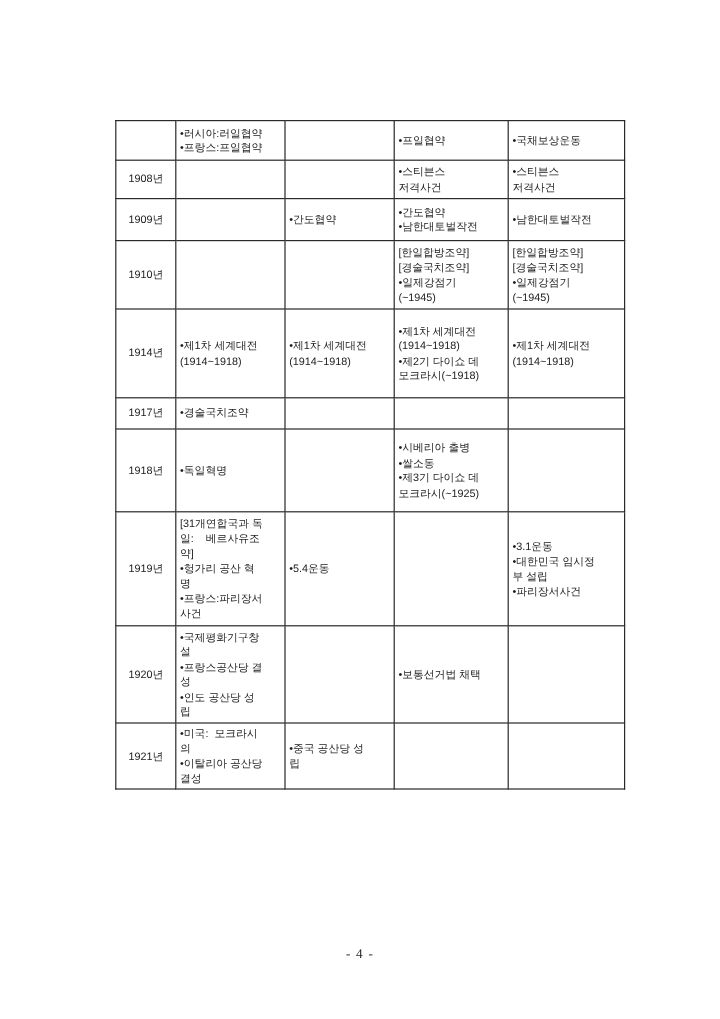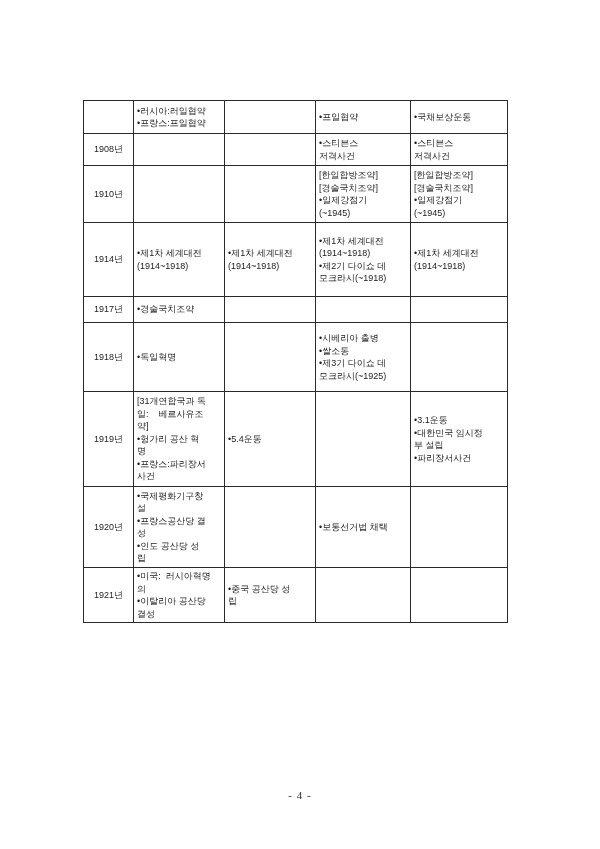--- a/index.html
+++ b/index.html
@@ -2,21 +2,21 @@
 <html><head>
 <meta charset="utf-8">
 <style>
   html,body{margin:0;padding:0;}
   body{
     width:600px;height:849px;background:#ffffff;position:relative;
     font-family:"Liberation Sans","DejaVu Sans",sans-serif;
     color:#1c1c1c;
   }
   table.tl{
-    position:absolute;left:83px;top:100px;width:424px;
+    position:absolute;left:96px;top:100px;width:424px;
     border-collapse:collapse;table-layout:fixed;padding-left:27px;
   }
   table.tl td{
     border:1px solid #2a2a2a;
     vertical-align:middle;
     padding:2px 3px;
     font-size:9px;line-height:12.5px;
     overflow:hidden;
   }
   td.yr{
@@ -70,20 +70,36 @@
         </td>
       <td>
           <span class="tx">•스티븐스
 저격사건</span>
         </td>
       <td>
           <span class="tx">•스티븐스
 저격사건</span>
         </td>
     </tr>
+    <tr style="height:35px">
+      <td class="yr">1909년</td>
+      <td>
+          <span class="tx"></span>
+        </td>
+      <td>
+          <span class="tx">•간도협약</span>
+        </td>
+      <td>
+          <span class="tx">•간도협약
+•남한대토벌작전</span>
+        </td>
+      <td>
+          <span class="tx">•남한대토벌작전</span>
+        </td>
+    </tr>
     <tr style="height:57px">
       <td class="yr">1910년</td>
       <td>
           <span class="tx"></span>
         </td>
       <td>
           <span class="tx"></span>
         </td>
       <td>
           <span class="hd">[한일합방조약]
@@ -192,21 +208,21 @@
       <td>
           <span class="tx">•보통선거법 채택</span>
         </td>
       <td>
           <span class="tx"></span>
         </td>
     </tr>
     <tr style="height:50px">
       <td class="yr">1921년</td>
       <td>
-          <span class="tx">•미국:  러시아혁명
+          <span class="tx">•미국:  모크라시
 의
 •이탈리아 공산당
 결성</span>
         </td>
       <td>
           <span class="tx">•중국 공산당 성
 립</span>
         </td>
       <td>
           <span class="tx"></span>

